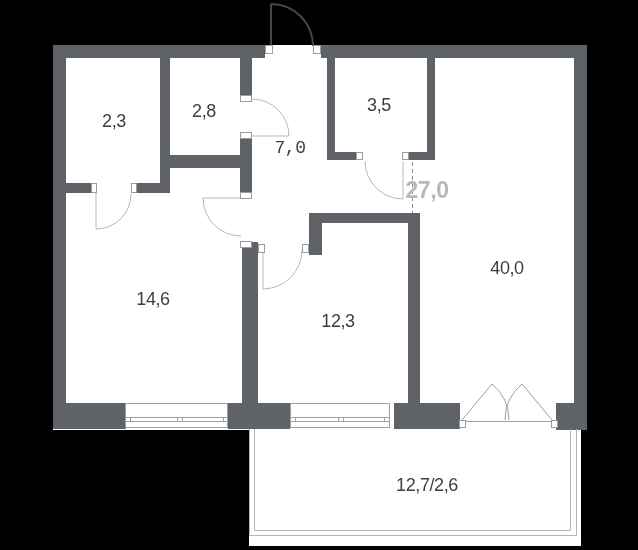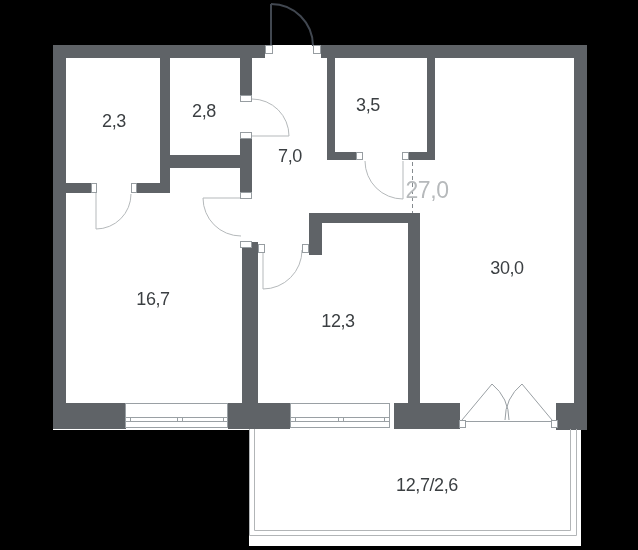--- a/index.html
+++ b/index.html
@@ -13,21 +13,21 @@
   #overlay{position:absolute;left:0;top:0;z-index:3;pointer-events:none;}
   .jamb{
     position:absolute;background:var(--interior,#fff);
     border:1px solid var(--jamb_border,#979da1);box-sizing:border-box;z-index:4;
   }
   .lbl{
     position:absolute;transform:translate(-50%,-50%);
     font-size:18px;letter-spacing:-0.4px;color:var(--text,#3b3f42);
     white-space:nowrap;z-index:5;
   }
-  .lbl.total{font-size:23px;color:var(--total_text,#b6b9bb);}
+  .lbl.total{font-size:23px;color:var(--total_text,#b6b9bb);font-weight:bold;}
 </style>
 </head>
 <body>
 
 <div id="canvas">
 
   <div class="interior" style="left:53px;top:45px;width:534px;height:385px;"></div>
 
   <div class="interior" style="left:249px;top:429px;width:332px;height:117px;"></div>
 
@@ -118,21 +118,21 @@
     <g stroke="#b2b5b7" stroke-width="1" fill="none">
       <path d="M249.5,429 L249.5,535.5 L576.5,535.5 L576.5,429"></path>
       <path d="M254.5,429 L254.5,530.5 L570.5,530.5 L570.5,429"></path>
     </g>
 
     <path d="M412.5,162 L412.5,213" stroke="#858b8f" stroke-width="1" stroke-dasharray="4,3" fill="none"></path>
   </svg>
 
   <div class="lbl" style="left:114px;top:121px;">2,3</div>
   <div class="lbl" style="left:204px;top:111px;text-align:right;">2,8</div>
-  <div class="lbl" style="left:290px;top:156px;">7,0</div>
-  <div class="lbl" style="left:368px;top:105px;">3,5</div>
-  <div class="lbl" style="left:153px;top:299px;">16,7</div>
+  <div class="lbl" style="left:290px;top:148px;font-family:Liberation Mono, monospace;">7,0</div>
+  <div class="lbl" style="left:379px;top:105px;">3,5</div>
+  <div class="lbl" style="left:153px;top:299px;">14,6</div>
   <div class="lbl" style="left:338px;top:321px;">12,3</div>
-  <div class="lbl" style="left:507px;top:268px;">30,0</div>
+  <div class="lbl" style="left:507px;top:268px;">40,0</div>
   <div class="lbl total" style="left:427px;top:190px;">27,0</div>
   <div class="lbl" style="left:427px;top:485px;">12,7/2,6</div>
 
 </div>
 
 </body></html>

